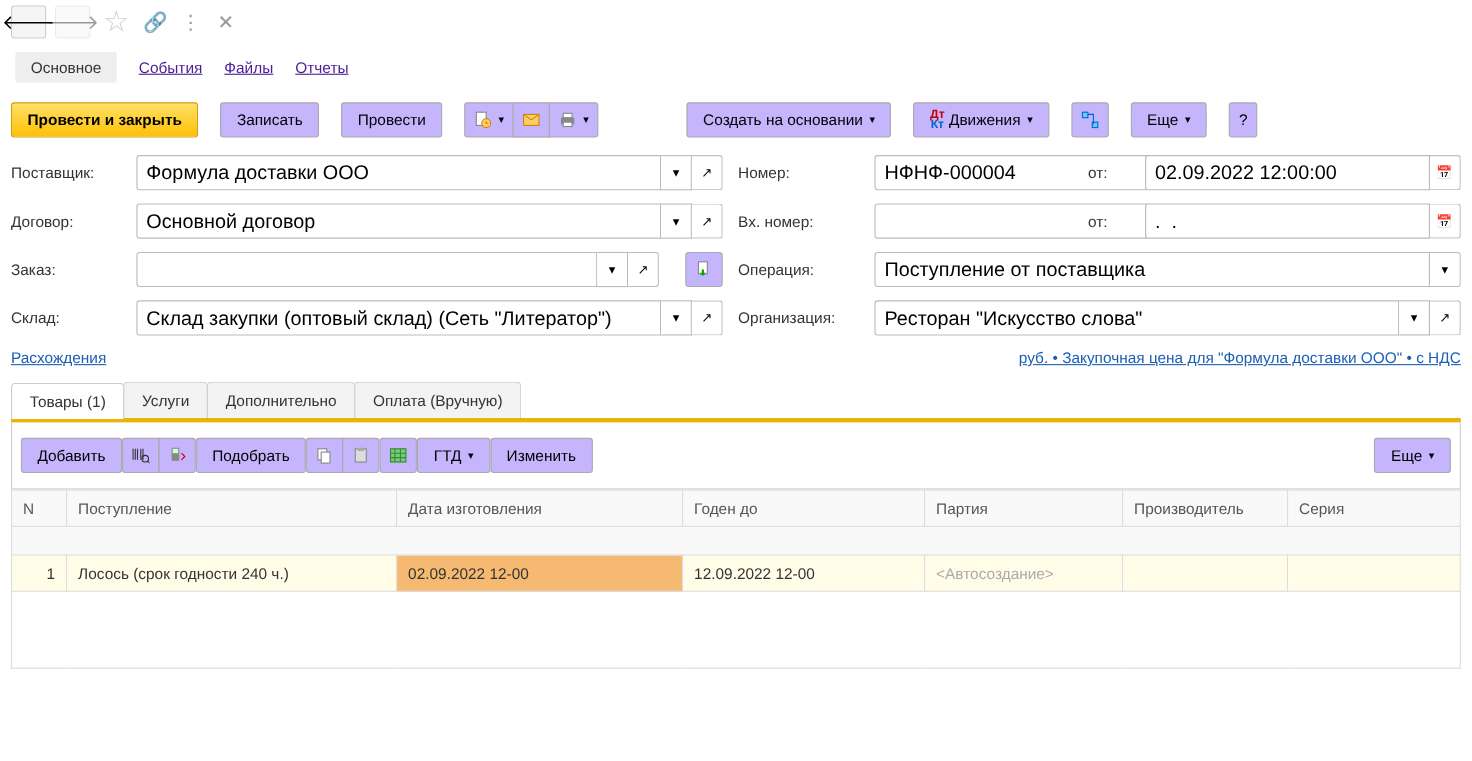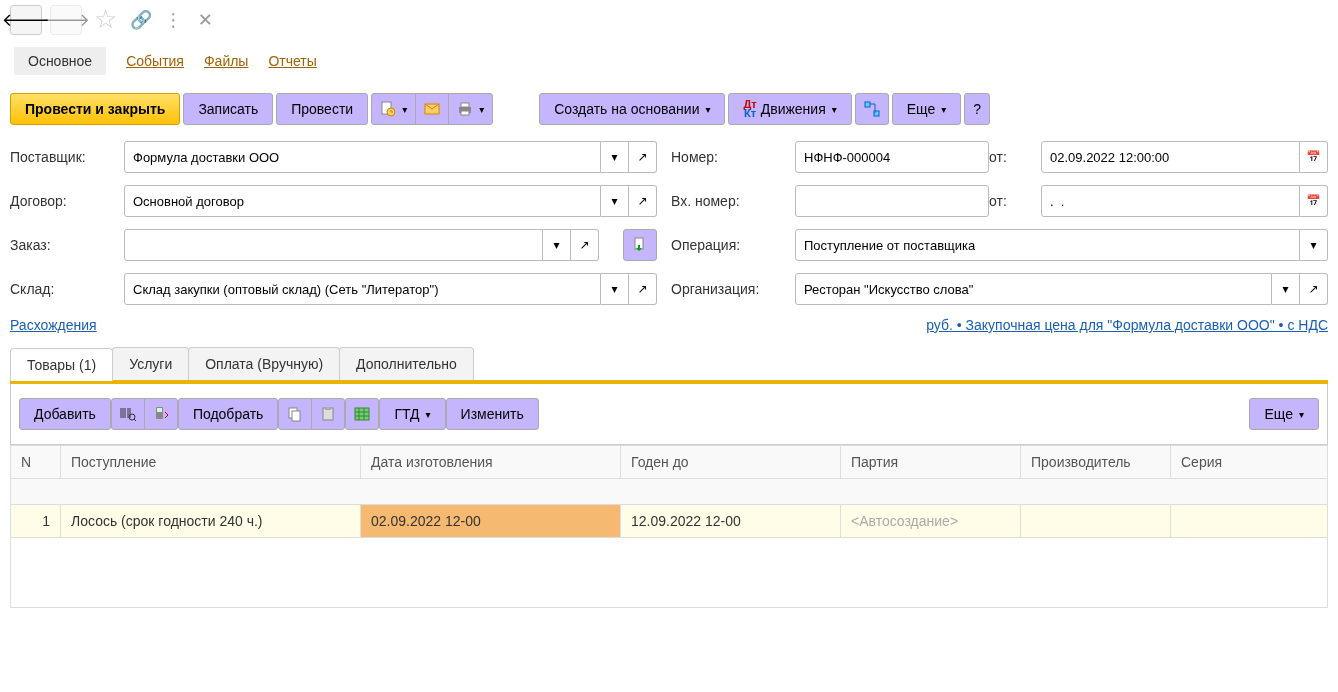--- a/index.html
+++ b/index.html
@@ -46,35 +46,35 @@
   width: 24px;
   text-align: center;
 }
 .tabs-nav {
   display: flex;
   gap: 20px;
   margin-bottom: 18px;
   padding-left: 4px;
 }
 .tabs-nav a {
-  color: #a16207;
+  color: #4c1d95;
   text-decoration: underline;
   cursor: pointer;
   padding: 6px 0;
 }
 .tabs-nav a.active {
   background: #eee;
   color: #333;
   text-decoration: none;
   padding: 6px 14px;
   border-radius: 2px;
 }
 .toolbar {
   display: flex;
-  gap: 3px;
+  gap: 20px;
   align-items: center;
   margin-bottom: 16px;
   flex-wrap: wrap;
 }
 .btn {
   height: 32px;
   padding: 0 14px;
   border: 1px solid #aaa;
   background: #c4b5fd;
   border-radius: 3px;
@@ -112,21 +112,21 @@
 .input-wrap {
   display: flex;
   align-items: stretch;
   height: 32px;
 }
 .input-wrap input {
   flex: 1;
   border: 1px solid #bbb;
   border-radius: 3px 0 0 3px;
   padding: 0 8px;
-  font-size: 13px;
+  font-size: 18px;
   height: 100%;
 }
 .input-wrap input:only-child { border-radius: 3px; }
 .input-wrap .mini-btn {
   width: 28px;
   border: 1px solid #bbb;
   border-left: none;
   background: #fff;
   cursor: pointer;
   display: inline-flex;
@@ -347,22 +347,22 @@
 </div>
 
 <div class="links-row">
   <a class="link">Расхождения</a>
   <a class="link">руб. • Закупочная цена для "Формула доставки ООО" • с НДС</a>
 </div>
 
 <div class="subtabs">
   <div class="tab active">Товары (1)</div>
   <div class="tab">Услуги</div>
+  <div class="tab">Дополнительно</div>
   <div class="tab">Оплата (Вручную)</div>
-  <div class="tab">Дополнительно</div>
 </div>
 
 <div class="sub-toolbar">
   <button class="btn">Добавить</button>
   <div class="btn-group">
     <button class="btn btn-icon">
       <svg class="icon-svg" viewBox="0 0 16 16">
           <path d="M1 2v10M3 2v10M5 2v10M8 2v10M10 2v10" stroke="#333"></path>
           <circle cx="12" cy="11" r="3" fill="none" stroke="#333"></circle>
           <path d="M14 13l2 2" stroke="#333"></path>

